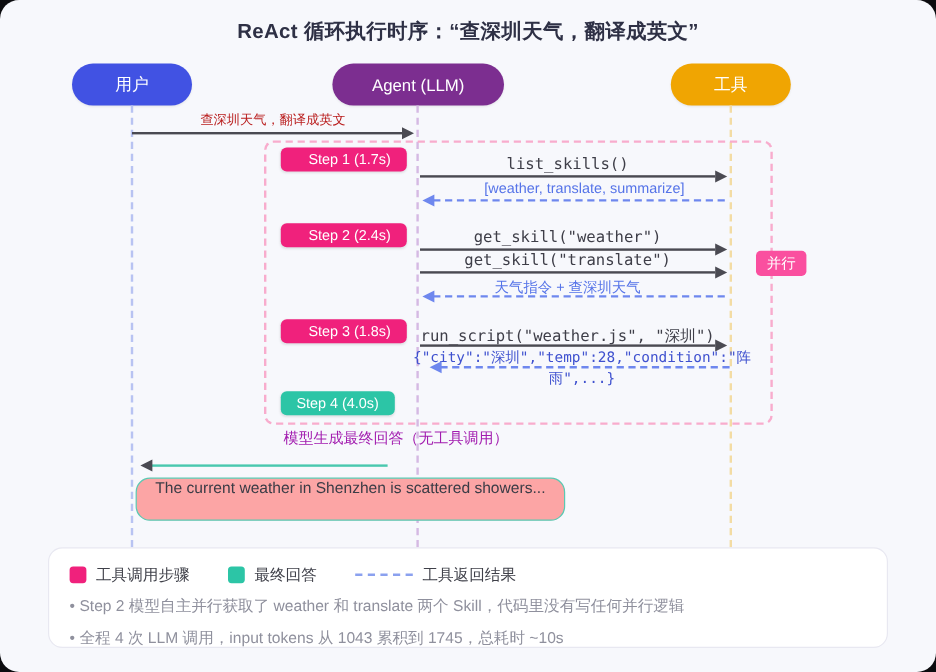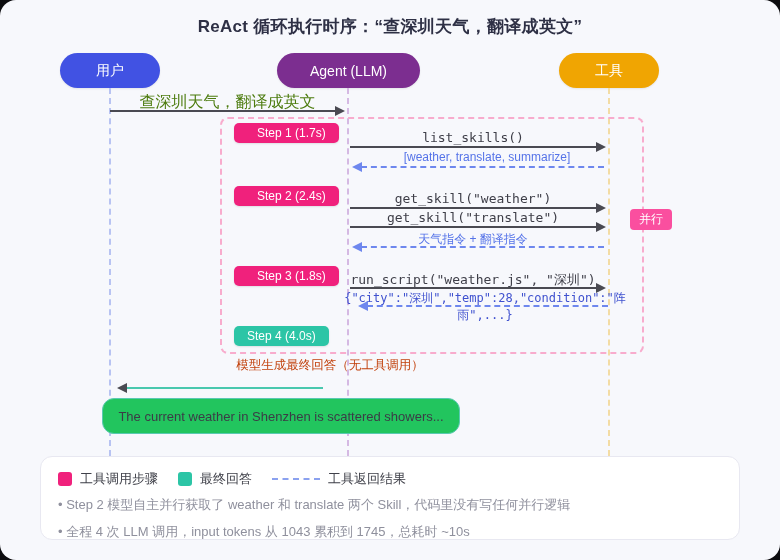--- a/index.html
+++ b/index.html
@@ -12,34 +12,34 @@
   .pill-tool{left:559px;width:100px;background:#f0a502;}
   .lifeline{position:absolute;top:88px;height:368px;width:0;border-left:2px dashed;}
   .ll-user{left:109px;border-color:#b8c3f2;}
   .ll-agent{left:347px;border-color:#d5b9e3;}
   .ll-tool{left:608px;border-color:#f3dca4;}
   .hline{position:absolute;height:2px;background:#4a4a52;}
   .head-r{position:absolute;width:0;height:0;border-top:5px solid transparent;border-bottom:5px solid transparent;border-left:10px solid #4a4a52;}
   .head-l{position:absolute;width:0;height:0;border-top:5px solid transparent;border-bottom:5px solid transparent;border-right:10px solid #4a4a52;}
   .head-l.blue{border-right-color:#6e87ee;}
   .dline{position:absolute;height:0;border-top:2px dashed #6e87ee;}
-  .msg-label{position:absolute;font-size:16px;color:#4d7c0f;text-align:center;}
+  .msg-label{position:absolute;font-size:11px;color:#b91c1c;text-align:center;}
   .code{font-family:"DejaVu Sans Mono","Liberation Mono",monospace;font-size:13px;color:#3e3e48;}
   .ret{font-size:12px;color:#5573e8;}
   .ret-json{font-family:"DejaVu Sans Mono","Liberation Mono",monospace;font-size:12px;color:#3f51cf;}
   .group-box{position:absolute;left:220px;top:117px;width:420px;height:233px;border:2px dashed #f8accd;border-radius:8px;}
   .badge{position:absolute;left:234px;color:#fff;font-size:12px;border-radius:5px;padding:3px 13px;box-shadow:0 1px 2px rgba(0,0,0,.1);}
   .badge-pink{background:#f0217c;padding-left:23px;}
   .badge-teal{background:#2cc5a6;}
   .badge-parallel{position:absolute;left:630px;top:209px;background:#fa4f9f;color:#fff;font-size:12px;border-radius:4px;padding:2px 9px;}
-  .final-label{position:absolute;top:357px;left:230px;width:200px;text-align:center;font-size:12.5px;color:#c2410c;}
+  .final-label{position:absolute;top:357px;left:230px;width:200px;text-align:center;font-size:12.5px;color:#a21caf;}
   .teal-line{position:absolute;left:126px;top:387px;width:197px;height:2px;background:#49c8ae;}
-  .resp-box{position:absolute;left:102px;top:398px;width:356px;height:34px;background:#22c55e;border:1.5px solid #5ac9b2;border-radius:12px;display:flex;align-items:center;justify-content:center;font-size:13px;color:#3b3c46;}
+  .resp-box{position:absolute;left:113px;top:398px;width:356px;height:34px;background:#fca5a5;border:1.5px solid #5ac9b2;border-radius:12px;display:flex;align-items:flex-start;justify-content:center;font-size:13px;color:#3b3c46;}
   .legend-card{position:absolute;left:40px;top:456px;width:700px;height:84px;background:#ffffff;border:1px solid #e8e8f1;border-radius:12px;box-sizing:border-box;}
-  .legend-row{display:flex;align-items:center;gap:20px;margin:13px 0 0 17px;}
+  .legend-row{display:flex;align-items:center;gap:32px;margin:13px 0 0 17px;}
   .legend-item{display:flex;align-items:center;gap:8px;}
   .swatch{width:14px;height:14px;border-radius:3px;}
   .swatch-pink{background:#f0217c;}
   .swatch-teal{background:#2cc5a6;}
   .dash-sample{width:48px;height:0;border-top:2.5px dashed #8ba1ef;}
   .legend-label{font-size:13px;color:#3f4049;}
   .note{margin:7px 0 0 17px;font-size:13px;color:#8f909d;line-height:20px;}
 </style>
 </head>
 <body>
@@ -77,21 +77,21 @@
   <div class="head-l blue" style="top:162px;left:352px;"></div>
 
   <div class="badge badge-pink" style="top:186px;">Step 2 (2.4s)</div>
   <div class="msg-label code" style="top:191px;left:350px;width:246px;">get_skill("weather")</div>
   <div class="hline" style="top:207px;left:350px;width:246px;"></div>
   <div class="head-r" style="top:203px;left:596px;"></div>
   <div class="msg-label code" style="top:210px;left:350px;width:246px;">get_skill("translate")</div>
   <div class="hline" style="top:226px;left:350px;width:246px;"></div>
   <div class="head-r" style="top:222px;left:596px;"></div>
   <div class="badge-parallel">并行</div>
-  <div class="msg-label ret" style="top:231px;left:350px;width:246px;">天气指令 + 翻译指令</div>
+  <div class="msg-label ret" style="top:231px;left:350px;width:246px;">天气指令 + 查深圳天气</div>
   <div class="dline" style="top:246px;left:361px;width:243px;"></div>
   <div class="head-l blue" style="top:242px;left:352px;"></div>
 
   <div class="badge badge-pink" style="top:266px;">Step 3 (1.8s)</div>
   <div class="msg-label code" style="top:271px;left:350px;width:246px;">run_script("weather.js", "深圳")</div>
   <div class="hline" style="top:287px;left:350px;width:246px;"></div>
   <div class="head-r" style="top:283px;left:596px;"></div>
   <div class="msg-label ret-json" style="top:290px;left:320px;width:330px;">{"city":"深圳","temp":28,"condition":"阵雨",...}</div>
   <div class="dline" style="top:305px;left:367px;width:241px;"></div>
   <div class="head-l blue" style="top:301px;left:358px;"></div>

